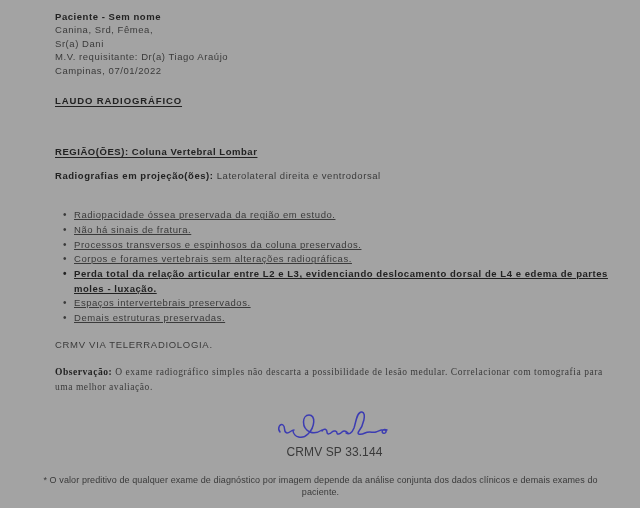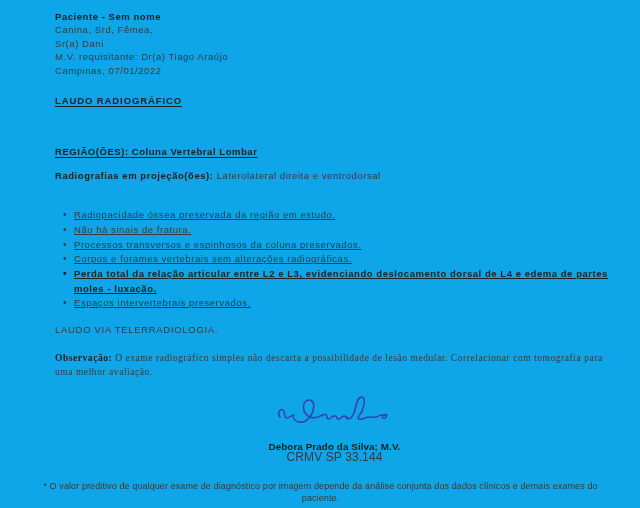--- a/index.html
+++ b/index.html
@@ -8,21 +8,21 @@
     width: 640px;
     height: 508px;
     overflow: hidden;
     font-family: "Liberation Sans", sans-serif;
     color: #3a3a3a;
   }
   .page {
     width: 640px;
     height: 508px;
     padding: 10px 26px 16px 55px;
-    background: #0ea5e9;
+    background: #a3a3a3;
   }
   .doc-text {
     font-size: 9.5px;
     letter-spacing: 0.55px;
     line-height: 13.4px;
   }
   
   .patient-header .line { line-height: 13.4px; }
   .patient-header .name-line { font-weight: bold; color: #222222; }
 
@@ -143,37 +143,37 @@
     <span>Laterolateral direita e ventrodorsal</span>
   </div>
 
   <ul class="findings-list">
     <li class="finding-item"><span>Radiopacidade óssea preservada da região em estudo.</span></li>
     <li class="finding-item"><span>Não há sinais de fratura.</span></li>
     <li class="finding-item"><span>Processos transversos e espinhosos da coluna preservados.</span></li>
     <li class="finding-item"><span>Corpos e forames vertebrais sem alterações radiográficas.</span></li>
     <li class="finding-item bold"><span>Perda total da relação articular entre L2 e L3, evidenciando deslocamento dorsal de L4 e edema de partes moles - luxação.</span></li>
     <li class="finding-item"><span>Espaços intervertebrais preservados.</span></li>
+    <li class="finding-item"><span>Demais estruturas preservadas.</span></li>
   </ul>
 
-  <div class="tele-line">LAUDO VIA TELERRADIOLOGIA.</div>
+  <div class="tele-line">CRMV VIA TELERRADIOLOGIA.</div>
 
   <div class="observation">
     <span class="bold-label">Observação:</span>
     <span>O exame radiográfico simples não descarta a possibilidade de lesão medular. Correlacionar com tomografia para uma melhor avaliação.</span>
   </div>
 
   <div class="signature-block">
     <svg class="signature-scribble" width="122" height="40" viewBox="0 0 122 40" fill="none" xmlns="http://www.w3.org/2000/svg">
       <g stroke="#3c3cb2" stroke-width="1.5" stroke-linecap="round" fill="none">
         <path d="M6,25 c-3,-4 0,-9 3,-7 c3,2 0,8 4,8 c3,0 4,-3 7,-3"></path>
         <path d="M19,24 c1,6 9,9 15,3 c7,-7 8,-19 1,-19 c-7,0 -8,13 1,17 c5,2 9,0 12,-2"></path>
         <path d="M48,24 c2,-3 5,-2 5,1 c0,3 3,2 5,0 c2,-2 5,-1 5,1 c0,2 3,1 5,-1 c2,-2 4,-1 6,1"></path>
         <path d="M72,26 c3,2 6,0 8,-5 c2,-6 3,-17 8,-16 c5,1 1,14 -3,19 c-3,4 2,4 6,2 c4,-2 8,0 11,-1 c3,-1 6,-3 9,-2 c2,1 1,4 -2,3 c-2,-1 0,-5 4,-3"></path>
       </g>
     </svg>
-    <div class="sig-name">Debora Prado da Silva; M.V.</div>
     <div class="sig-reg">CRMV SP 33.144</div>
   </div>
 
   <div class="footer-disclaimer">* O valor preditivo de qualquer exame de diagnóstico por imagem depende da análise conjunta dos dados clínicos e demais exames do paciente.</div>
 
 </div>
 
 </body></html>

